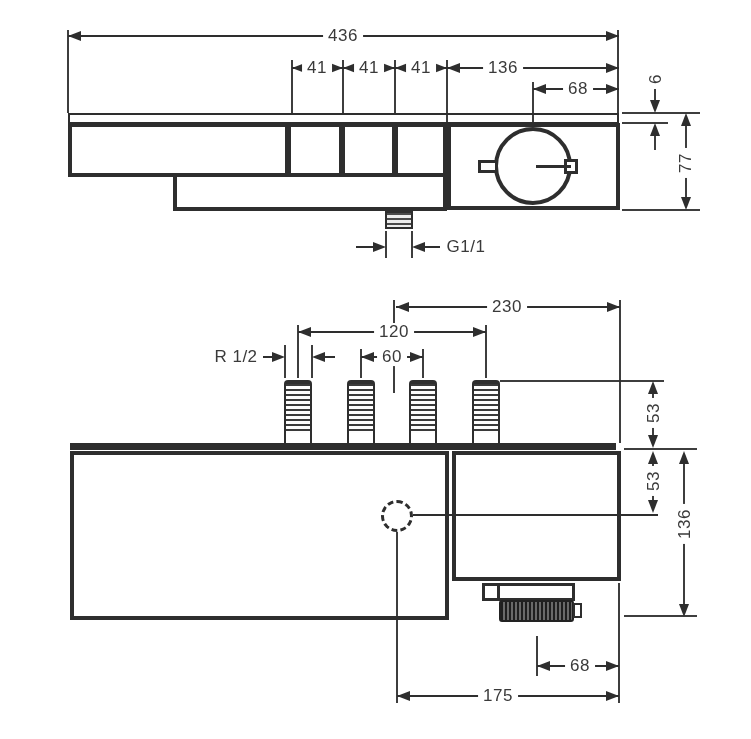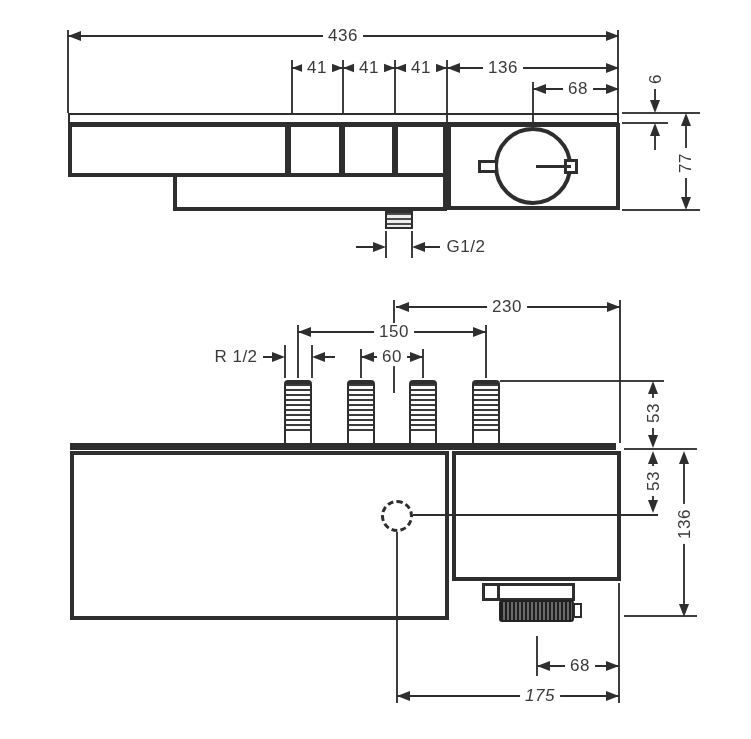--- a/index.html
+++ b/index.html
@@ -98,21 +98,21 @@
   <div class="vl thin" style="left:685px;top:126px;height:71px;"></div>
   <div class="a a-d" style="left:681px;top:197px;"></div>
   <span class="lb rot" style="left:686px;top:163px;">77</span>
 
   <div class="vl thin" style="left:385px;top:231px;height:27px;"></div>
   <div class="vl thin" style="left:411px;top:231px;height:27px;"></div>
   <div class="hl" style="left:356px;top:246px;width:20px;"></div>
   <div class="a a-r" style="left:373px;top:242px;"></div>
   <div class="a a-l" style="left:412px;top:242px;"></div>
   <div class="hl" style="left:425px;top:246px;width:15px;"></div>
-  <span class="lb" style="left:466px;top:247px;">G1/2</span>
+  <span class="lb" style="left:466px;top:247px;">G1/1</span>
 
   <div class="cap" style="left:284px;top:380px;width:28px;height:5px;"></div>
   <div class="thread" style="left:284px;top:384px;width:28px;height:49px;"></div>
   <div class="plain" style="left:284px;top:433px;width:28px;height:11px;"></div>
   <div class="cap" style="left:347px;top:380px;width:28px;height:5px;"></div>
   <div class="thread" style="left:347px;top:384px;width:28px;height:49px;"></div>
   <div class="plain" style="left:347px;top:433px;width:28px;height:11px;"></div>
   <div class="cap" style="left:409px;top:380px;width:28px;height:5px;"></div>
   <div class="thread" style="left:409px;top:384px;width:28px;height:49px;"></div>
   <div class="plain" style="left:409px;top:433px;width:28px;height:11px;"></div>
@@ -142,21 +142,21 @@
   <div class="hl" style="left:396px;top:306px;width:224px;"></div>
   <div class="a a-l" style="left:396px;top:302px;"></div>
   <div class="a a-r" style="left:607px;top:302px;"></div>
   <span class="lb" style="left:507px;top:307px;">230</span>
 
   <div class="vl thin" style="left:297px;top:325px;height:53px;"></div>
   <div class="vl thin" style="left:485px;top:325px;height:53px;"></div>
   <div class="hl" style="left:298px;top:331px;width:188px;"></div>
   <div class="a a-l" style="left:298px;top:327px;"></div>
   <div class="a a-r" style="left:473px;top:327px;"></div>
-  <span class="lb" style="left:394px;top:332px;">150</span>
+  <span class="lb" style="left:394px;top:332px;">120</span>
 
   <div class="vl thin" style="left:360px;top:349px;height:29px;"></div>
   <div class="vl thin" style="left:422px;top:349px;height:29px;"></div>
   <div class="hl" style="left:361px;top:356px;width:62px;"></div>
   <div class="a a-l" style="left:361px;top:352px;"></div>
   <div class="a a-r" style="left:410px;top:352px;"></div>
   <span class="lb" style="left:392px;top:357px;">60</span>
 
   <div class="vl thin" style="left:284px;top:345px;height:33px;"></div>
   <div class="vl thin" style="left:311px;top:345px;height:33px;"></div>
@@ -187,15 +187,15 @@
   <div class="vl thin" style="left:536px;top:636px;height:40px;"></div>
   <div class="vl thin" style="left:618px;top:583px;height:120px;"></div>
   <div class="hl" style="left:537px;top:665px;width:82px;"></div>
   <div class="a a-l" style="left:537px;top:661px;"></div>
   <div class="a a-r" style="left:606px;top:661px;"></div>
   <span class="lb" style="left:580px;top:666px;">68</span>
 
   <div class="hl" style="left:397px;top:695px;width:222px;"></div>
   <div class="a a-l" style="left:397px;top:691px;"></div>
   <div class="a a-r" style="left:606px;top:691px;"></div>
-  <span class="lb" style="left:540px;top:696px;font-style:italic;">175</span>
+  <span class="lb" style="left:498px;top:696px;">175</span>
 
 </div>
 
 </body></html>

